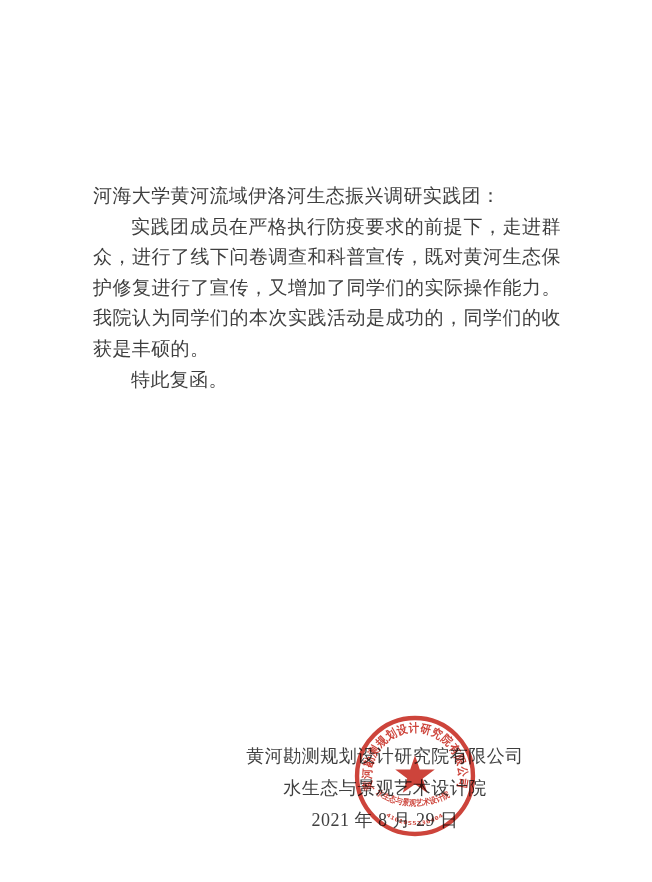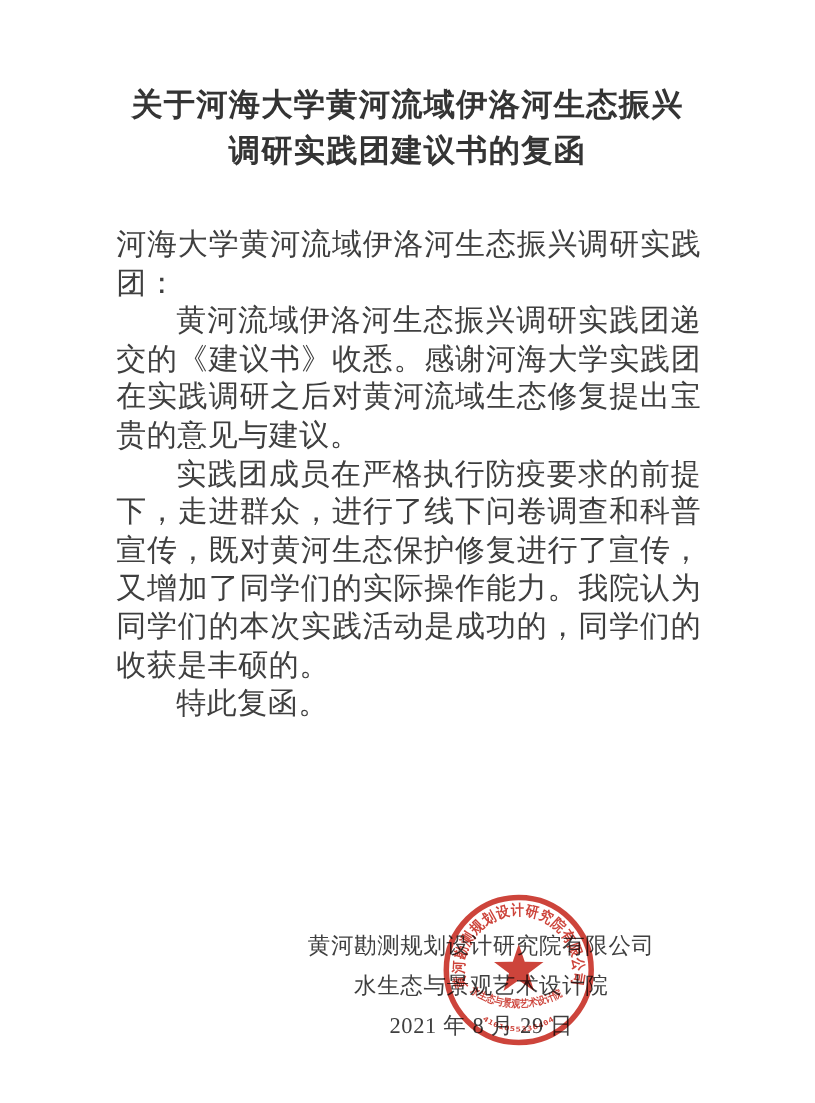--- a/index.html
+++ b/index.html
@@ -25,21 +25,21 @@
     font-weight:bold;
     line-height:37px;
     color:#343434;
     letter-spacing:1px;
   }
   .doc-body{
     position:absolute;
     top:181px;
     left:93px;
     width:468px;
-    font-size:24px;
+    font-size:19px;
     line-height:30.6px;
     color:#3f3f3f;
     text-align:justify;
     letter-spacing:0.4px;
   }
   .doc-body p{
     margin:0;
     text-indent:2em;
   }
   .doc-body p.salutation{
@@ -65,28 +65,23 @@
     mix-blend-mode:multiply;
     opacity:0.92;
   }
   .seal svg{display:block;width:100%;height:100%;}
 </style>
 </head>
 <body>
 
 <div class="page">
 
-  <div class="doc-title">
-    <div>关于河海大学黄河流域伊洛河生态振兴</div>
-    <div>调研实践团建议书的复函</div>
-  </div>
 
   <div class="doc-body">
     <p class="salutation">河海大学黄河流域伊洛河生态振兴调研实践团：</p>
-    <p>黄河流域伊洛河生态振兴调研实践团递交的《建议书》收悉。感谢河海大学实践团在实践调研之后对黄河流域生态修复提出宝贵的意见与建议。</p>
     <p>实践团成员在严格执行防疫要求的前提下，走进群众，进行了线下问卷调查和科普宣传，既对黄河生态保护修复进行了宣传，又增加了同学们的实际操作能力。我院认为同学们的本次实践活动是成功的，同学们的收获是丰硕的。</p>
     <p>特此复函。</p>
   </div>
 
   <div class="signature">
     <div>黄河勘测规划设计研究院有限公司</div>
     <div>水生态与景观艺术设计院</div>
     <div>2021 年 8 月 29 日</div>
   </div>
 

